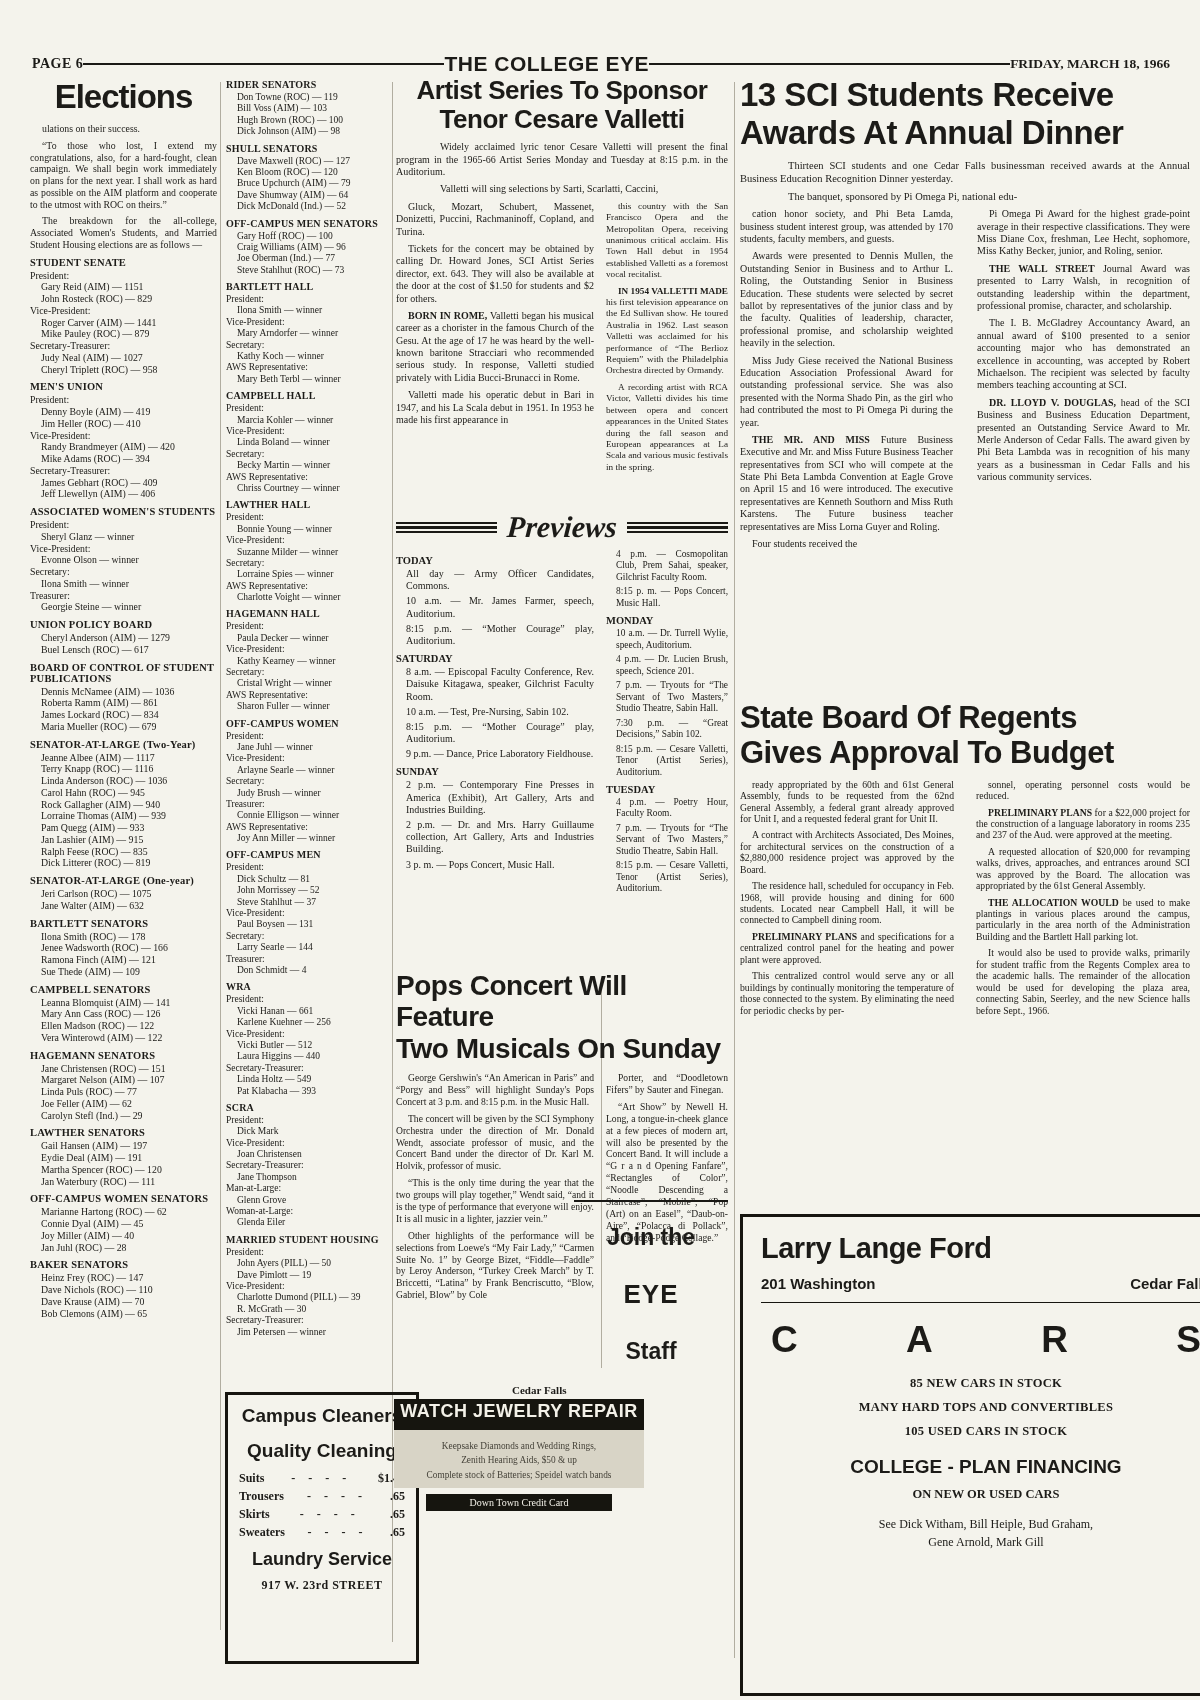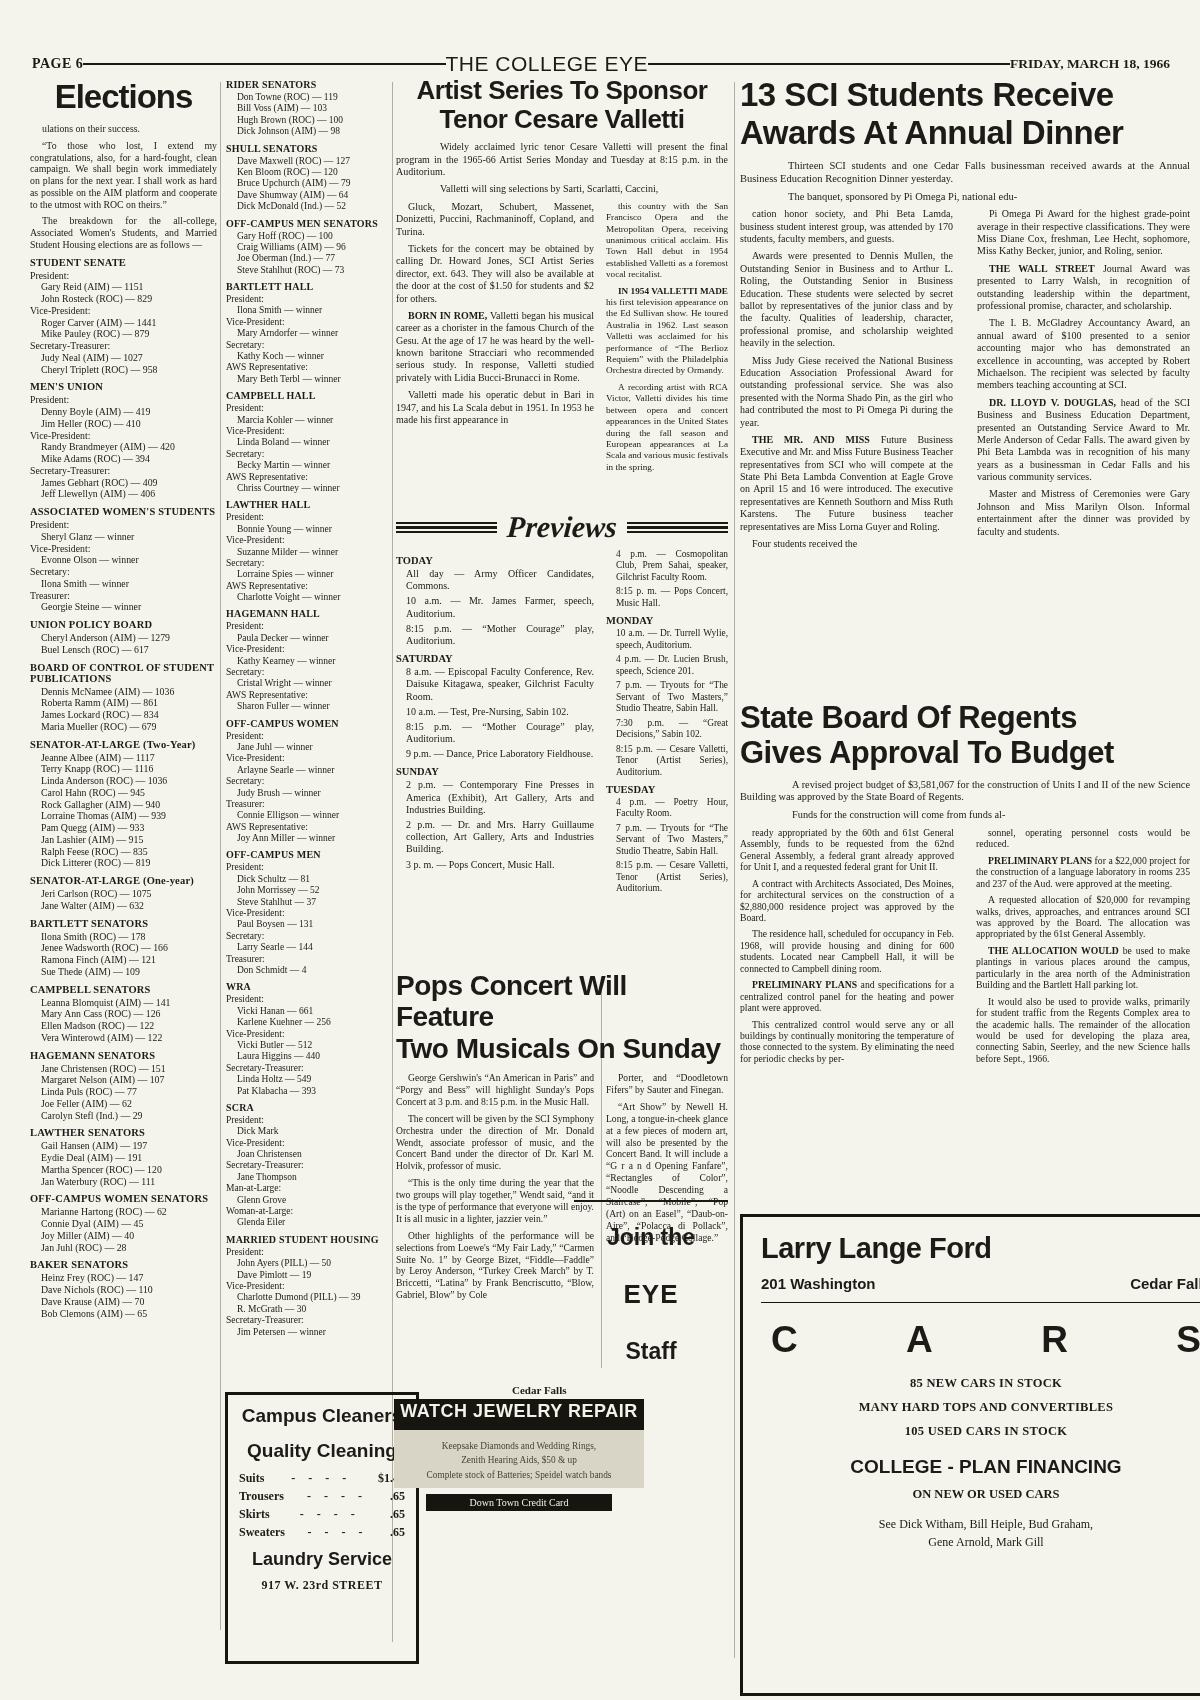--- a/index.html
+++ b/index.html
@@ -2,21 +2,21 @@
 <html><head>
 <meta charset="utf-8">
 <style>
   html,body{margin:0;padding:0;background:#6b6b6b;}
   .page{position:relative;width:1200px;height:1700px;background:#f4f3ec;color:#1c1b18;
         font-family:"Liberation Serif",serif;overflow:hidden;margin:0 auto;}
   
   .masthead{position:absolute;left:32px;right:30px;top:52px;display:flex;align-items:center;}
   .mh-page{font-weight:bold;font-size:14px;letter-spacing:.5px;white-space:nowrap;}
   .mh-line{flex:1;height:2px;background:#1a1915;}
-  .mh-title{font-family:"Liberation Sans",sans-serif;font-weight:normal;font-size:21px;letter-spacing:.5px;white-space:nowrap;}
+  .mh-title{font-family:"Liberation Sans",sans-serif;font-weight:bold;font-size:21px;letter-spacing:.5px;white-space:nowrap;}
   .mh-date{font-weight:bold;font-size:13.5px;white-space:nowrap;}
   
   .bp{font-size:10px;line-height:1.24;text-align:justify;text-indent:12px;margin:0 0 5px 0;}
   .shead{font-size:10.5px;font-weight:bold;letter-spacing:.2px;margin:6px 0 2px 0;}
   .office{font-size:10px;line-height:1.24;}
   .rline{font-size:10px;line-height:1.24;padding-left:11px;}
   .pday{font-size:10.5px;font-weight:bold;margin:6px 0 2px 0;}
   .pev{font-size:10px;line-height:1.22;padding-left:10px;margin-bottom:3px;text-align:justify;}
   .twocol{display:flex;gap:12px;}
   .twocol .c{flex:1;min-width:0;}
@@ -475,34 +475,29 @@
           <p class="bp">Awards were presented to Dennis Mullen, the Outstanding Senior in Business and to Arthur L. Roling, the Outstanding Senior in Business Education. These students were selected by secret ballot by representatives of the junior class and by the faculty. Qualities of leadership, character, professional promise, and scholarship weighted heavily in the selection.</p>
           <p class="bp">Miss Judy Giese received the National Business Education Association Professional Award for outstanding professional service. She was also presented with the Norma Shado Pin, as the girl who had contributed the most to Pi Omega Pi during the year.</p>
           <p class="bp"><b>THE MR. AND MISS</b> Future Business Executive and Mr. and Miss Future Business Teacher representatives from SCI who will compete at the State Phi Beta Lambda Convention at Eagle Grove on April 15 and 16 were introduced. The executive representatives are Kenneth Southorn and Miss Ruth Karstens. The Future business teacher representatives are Miss Lorna Guyer and Roling.</p>
           <p class="bp">Four students received the</p>
         </div>
       <div class="c c2">
           <p class="bp">Pi Omega Pi Award for the highest grade-point average in their respective classifications. They were Miss Diane Cox, freshman, Lee Hecht, sophomore, Miss Kathy Becker, junior, and Roling, senior.</p>
           <p class="bp"><b>THE WALL STREET</b> Journal Award was presented to Larry Walsh, in recognition of outstanding leadership within the department, professional promise, character, and scholarship.</p>
           <p class="bp">The I. B. McGladrey Accountancy Award, an annual award of $100 presented to a senior accounting major who has demonstrated an excellence in accounting, was accepted by Robert Michaelson. The recipient was selected by faculty members teaching accounting at SCI.</p>
           <p class="bp"><b>DR. LLOYD V. DOUGLAS,</b> head of the SCI Business and Business Education Department, presented an Outstanding Service Award to Mr. Merle Anderson of Cedar Falls. The award given by Phi Beta Lambda was in recognition of his many years as a businessman in Cedar Falls and his various community services.</p>
-          <p class="bp">Master and Mistress of Ceremonies were Gary Johnson and Miss Marilyn Olson. Informal entertainment after the dinner was provided by faculty and students.</p>
         </div>
     </div>
   </div>
 
   <div id="regents">
     <div class="reg-headline">
       <span>State Board Of Regents</span><br>
       <span>Gives Approval To Budget</span>
     </div>
-    <div class="lead">
-        <p class="bp">A revised project budget of $3,581,067 for the construction of Units I and II of the new Science Building was approved by the State Board of Regents.</p>
-        <p class="bp">Funds for the construction will come from funds al-</p>
-      </div>
     <div class="twocol">
       <div class="c c1">
           <p class="bp">ready appropriated by the 60th and 61st General Assembly, funds to be requested from the 62nd General Assembly, a federal grant already approved for Unit I, and a requested federal grant for Unit II.</p>
           <p class="bp">A contract with Architects Associated, Des Moines, for architectural services on the construction of a $2,880,000 residence project was approved by the Board.</p>
           <p class="bp">The residence hall, scheduled for occupancy in Feb. 1968, will provide housing and dining for 600 students. Located near Campbell Hall, it will be connected to Campbell dining room.</p>
           <p class="bp"><b>PRELIMINARY PLANS</b> and specifications for a centralized control panel for the heating and power plant were approved.</p>
           <p class="bp">This centralized control would serve any or all buildings by continually monitoring the temperature of those connected to the system. By eliminating the need for periodic checks by per-</p>
         </div>
       <div class="c c2">
           <p class="bp">sonnel, operating personnel costs would be reduced.</p>

